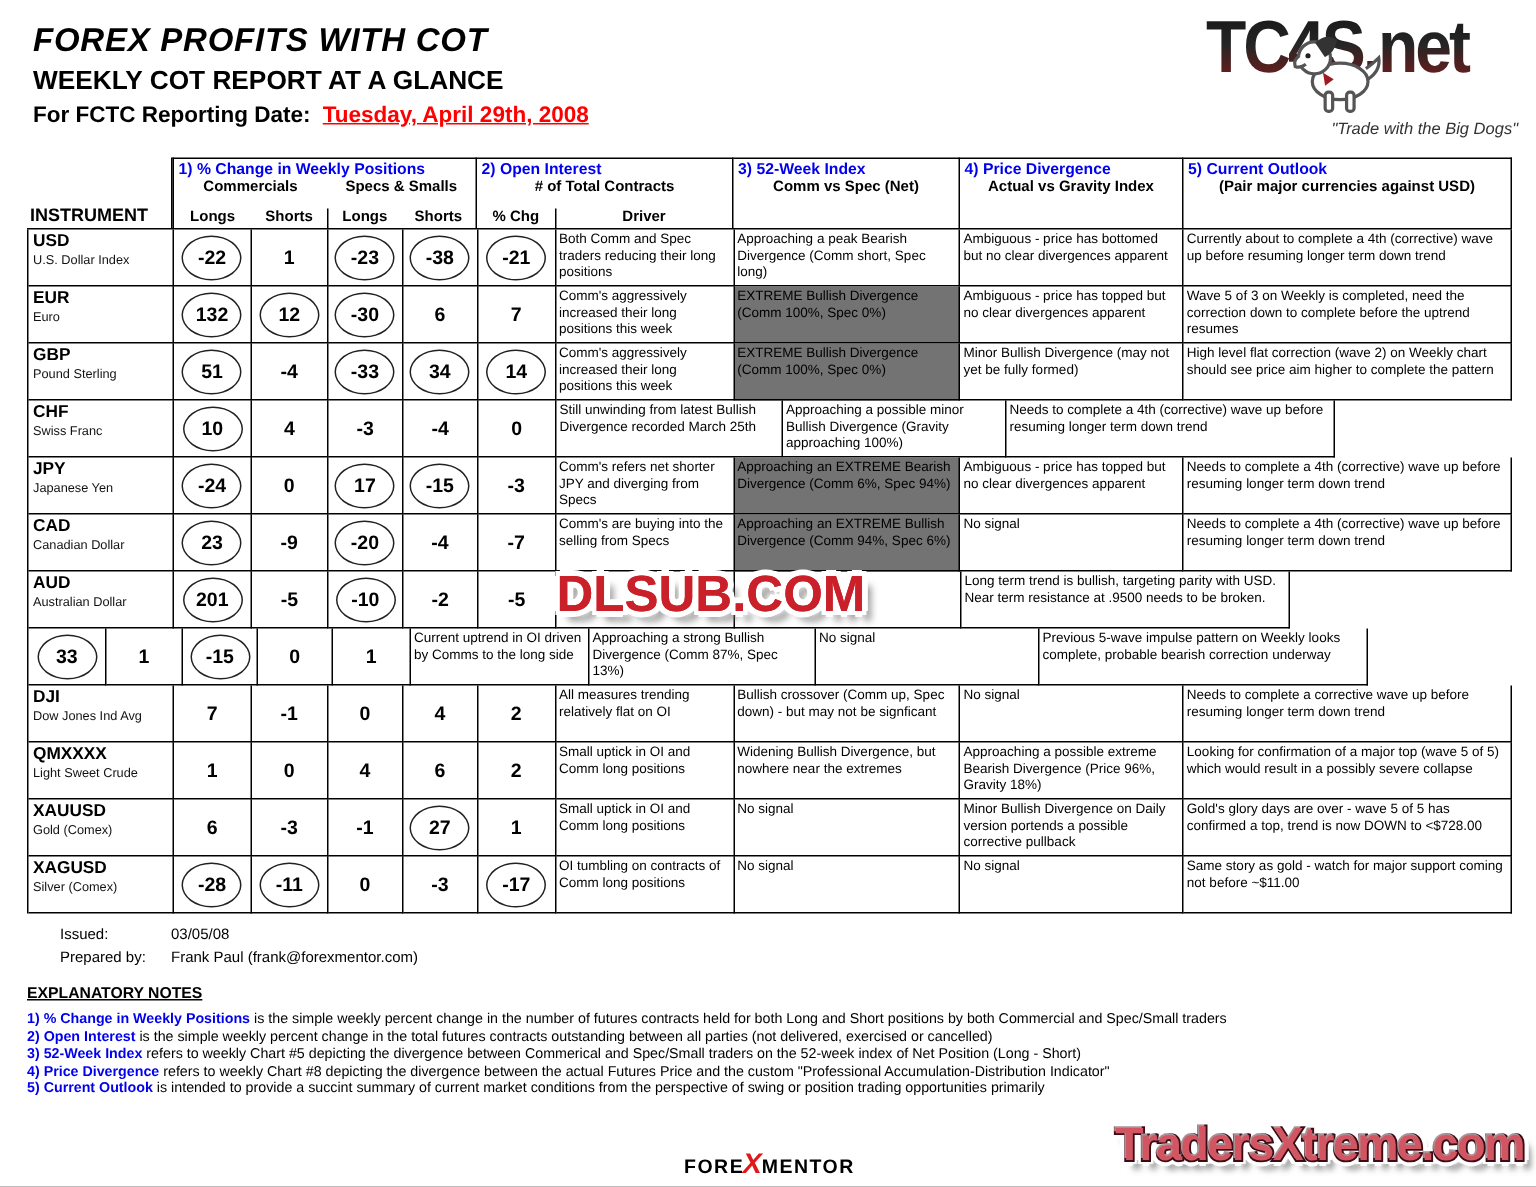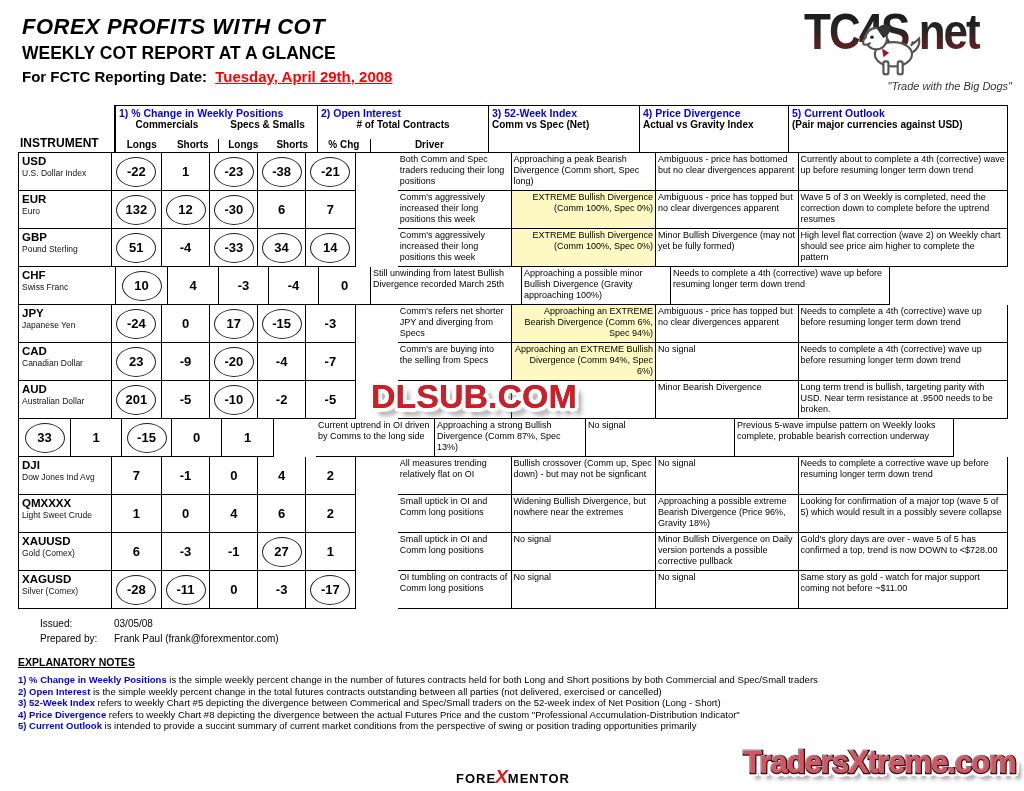--- a/index.html
+++ b/index.html
@@ -26,39 +26,39 @@
   .logo-dog { position:absolute; left:52px; top:16px; }
   .logo-tagline { position:absolute; right:2px; top:76px; font-style:italic; font-size:11px; color:#333; }
   
   .cot { position:absolute; left:18px; top:105px; width:990px; font-size:9px; }
   .thead { display:flex; border-bottom:1px solid #000; height:48px; }
   .h-inst { width:97px; border-right:1px solid #000; display:flex; align-items:flex-end; padding:0 0 2px 2px;
             font-weight:bold; font-size:12px; }
   .sec { border-top:1px solid #000; border-right:1px solid #000; display:flex; flex-direction:column; }
   .sec.first { border-left:1px solid #000; }
   .sec-title { color:#0000ee; font-weight:bold; font-size:10.5px; padding:1px 3px 0; white-space:nowrap; }
-  .sec-sub   { font-weight:bold; font-size:10px; padding:0 3px; }
+  .sec-sub   { font-weight:bold; font-size:10px; padding:0 3px;text-align:center; }
   .subrow { display:flex; font-weight:bold; font-size:10px; }
   .colrow { display:flex; flex:1; align-items:flex-end; font-weight:bold; font-size:10px; }
   .colrow > div { text-align:center; padding-bottom:2px; }
   .vline { border-left:1px solid #000; }
   .w-s1 { width:203px; } .w-s2 { width:171px; } .w-s3 { width:151px; } .w-s4 { width:149px; } .w-s5 { width:219px; }
   .tbody { border-left:1px solid #000; }
   .trow { display:flex; height:38px; }
   .trow > div { border-right:1px solid #000; border-bottom:1px solid #000; overflow:hidden; }
   .c-inst { width:97px; padding:2px 3px; }
   .c-inst .code { font-weight:bold; font-size:11.5px; }
   .c-inst .iname { font-size:8.5px; margin-top:1px; color:#111; }
   .c-n1{width:52px;} .c-n2{width:51px;} .c-n3{width:50px;} .c-n4{width:50px;} .c-chg{width:52px;}
   .numcell { display:flex; align-items:center; justify-content:center; font-weight:bold; font-size:13px; }
   .circ { display:inline-flex; align-items:center; justify-content:center; min-width:40px; height:30px;
           padding:0 4px; border:1.5px solid #222; border-radius:50%; }
-  .c-drv { width:119px;margin-left:42px; } .c-w52 { width:151px; } .c-pdv { width:149px; } .c-out { width:219px; }
+  .c-drv { width:119px; } .c-w52 { width:151px; } .c-pdv { width:149px; } .c-out { width:219px; }
   .txtcell { padding:1px 2px; font-size:9px; line-height:1.2; }
-  .hl { background:#fef9c3;text-align:right; }
+  .hl { background:#737373; }
   
   .issued { position:absolute; left:40px; top:616px; font-size:10px; line-height:15px; }
   .issued .lab { display:inline-block; width:74px; }
   .notes { position:absolute; left:18px; top:656px; width:1000px; }
   .notes-head { font-weight:bold; font-size:10.5px; text-decoration:underline; margin-bottom:6px; }
   .note-line { font-size:9.5px; line-height:11.5px; }
   .note-line .nlabel { color:#0000ee; font-weight:bold; }
   
   .wm { position:absolute; left:371px; top:377px; width:290px; height:42px; z-index:5; }
   .wm span { position:absolute; left:0; top:0; font-weight:900; font-size:34px; letter-spacing:0px; white-space:nowrap;
@@ -284,21 +284,20 @@
             <div class="circ">201</div>
           </div>
           <div class="c-n2 numcell">-5</div>
           <div class="c-n3 numcell">
             <div class="circ">-10</div>
           </div>
           <div class="c-n4 numcell">-2</div>
           <div class="c-chg numcell">-5</div>
           <div class="c-drv txtcell"></div>
           <div class="c-w52 txtcell"></div>
-          <div class="c-pdv txtcell">Minor Bearish Divergence</div>
           <div class="c-out txtcell">Long term trend is bullish, targeting parity with USD. Near term resistance at .9500 needs to be broken.</div>
         </div>
         <div class="trow">
           <div class="c-n1 numcell">
             <div class="circ">33</div>
           </div>
           <div class="c-n2 numcell">1</div>
           <div class="c-n3 numcell">
             <div class="circ">-15</div>
           </div>

